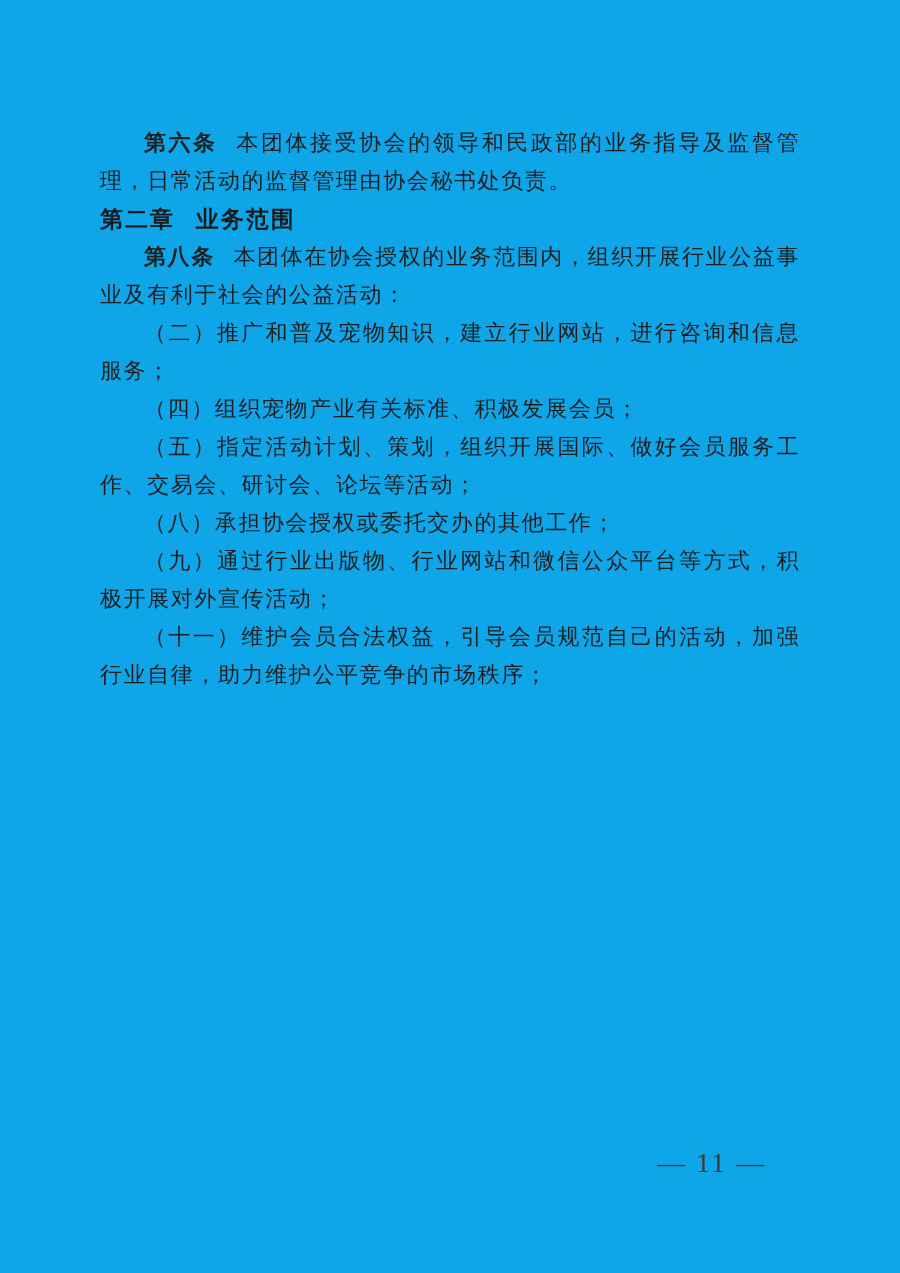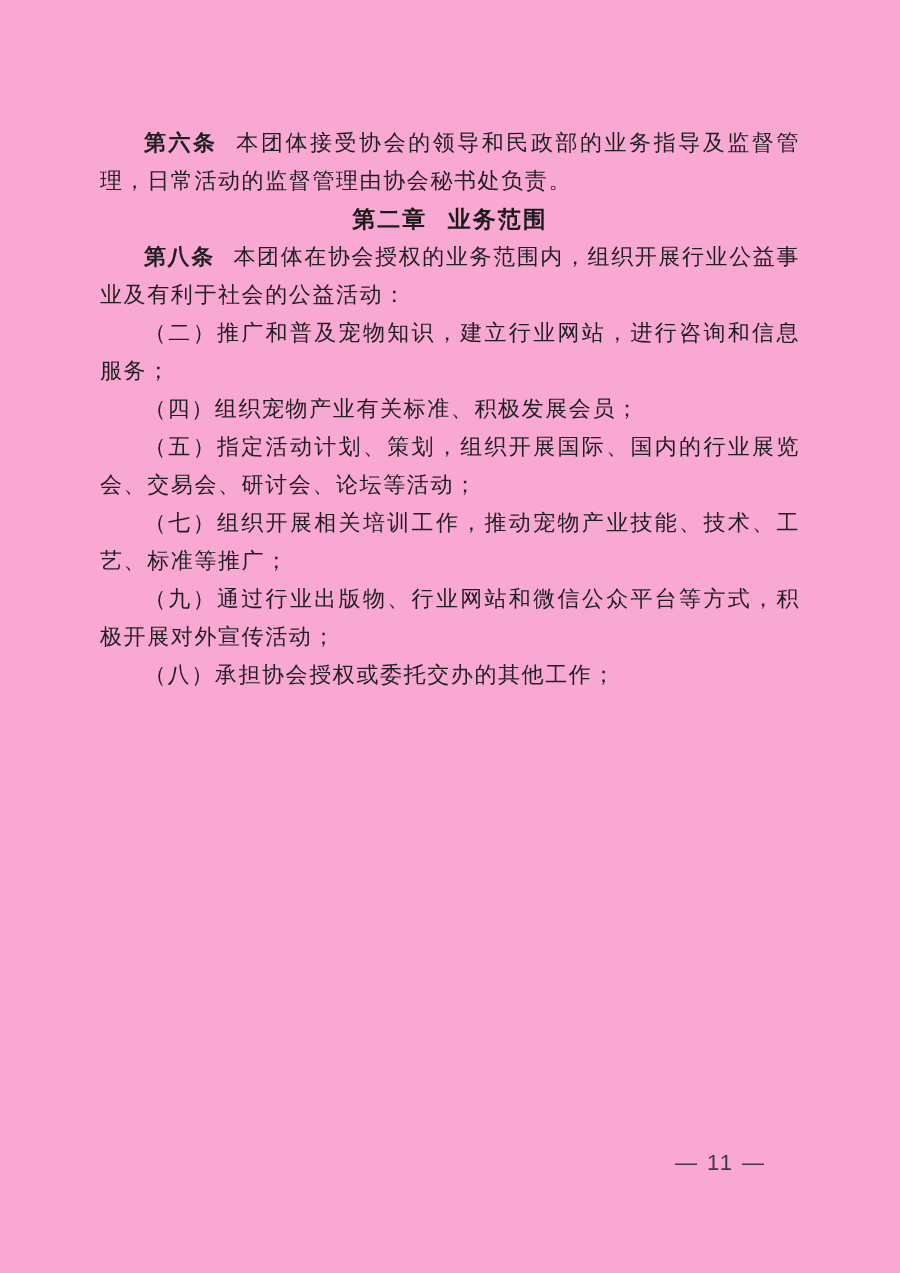--- a/index.html
+++ b/index.html
@@ -4,21 +4,21 @@
 <style>
   html, body {
     margin: 0;
     padding: 0;
     background: #ffffff;
   }
   .page {
     position: relative;
     width: 900px;
     height: 1273px;
-    background: #f9a8d4;
+    background: #0ea5e9;
     overflow: hidden;
   }
   .doc-body {
     position: absolute;
     left: 100px;
     top: 124px;
     width: 700px;
     color: #1f1f1f;
     font-family: "Liberation Serif", "DejaVu Serif", serif;
     font-size: 22px;
@@ -33,50 +33,49 @@
   p.para .label {
     font-weight: bold;
     margin-right: 0.85em;
   }
   h2.chapter {
     margin: 0;
     font-family: "Liberation Sans", "DejaVu Sans", sans-serif;
     font-size: 23px;
     font-weight: bold;
     line-height: 38px;
-    text-align: center;
     text-indent: 0;
     letter-spacing: 2px;
     color: #1a1a1a;
   }
   h2.chapter .chapter-gap {
     display: inline-block;
     width: 0.9em;
   }
   .page-number {
     position: absolute;
     top: 1148px;
     right: 134px;
-    font-family: Liberation Sans, sans-serif;
-    font-size: 22px;
+    font-family: Liberation Serif, serif;
+    font-size: 28px;
     line-height: 30px;
     color: #3c3c3c;
     letter-spacing: 2px;
     white-space: nowrap;
   }
 </style>
 </head>
 <body>
 
 <div class="page">
   <div class="doc-body" id="doc-body">
       <p class="para"><span class="label">第六条</span><span>本团体接受协会的领导和民政部的业务指导及监督管理，日常活动的监督管理由协会秘书处负责。</span></p>
       <h2 class="chapter"><span>第二章</span><span class="chapter-gap"></span><span>业务范围</span></h2>
       <p class="para"><span class="label">第八条</span><span>本团体在协会授权的业务范围内，组织开展行业公益事业及有利于社会的公益活动：</span></p>
       <p class="para"><span>（二）推广和普及宠物知识，建立行业网站，进行咨询和信息服务；</span></p>
       <p class="para"><span>（四）组织宠物产业有关标准、积极发展会员；</span></p>
-      <p class="para"><span>（五）指定活动计划、策划，组织开展国际、国内的行业展览会、交易会、研讨会、论坛等活动；</span></p>
-      <p class="para"><span>（七）组织开展相关培训工作，推动宠物产业技能、技术、工艺、标准等推广；</span></p>
+      <p class="para"><span>（五）指定活动计划、策划，组织开展国际、做好会员服务工作、交易会、研讨会、论坛等活动；</span></p>
+      <p class="para"><span>（八）承担协会授权或委托交办的其他工作；</span></p>
       <p class="para"><span>（九）通过行业出版物、行业网站和微信公众平台等方式，积极开展对外宣传活动；</span></p>
-      <p class="para"><span>（八）承担协会授权或委托交办的其他工作；</span></p>
+      <p class="para"><span>（十一）维护会员合法权益，引导会员规范自己的活动，加强行业自律，助力维护公平竞争的市场秩序；</span></p>
     </div>
   <div class="page-number">— 11 —</div>
 </div>
 
 </body></html>

